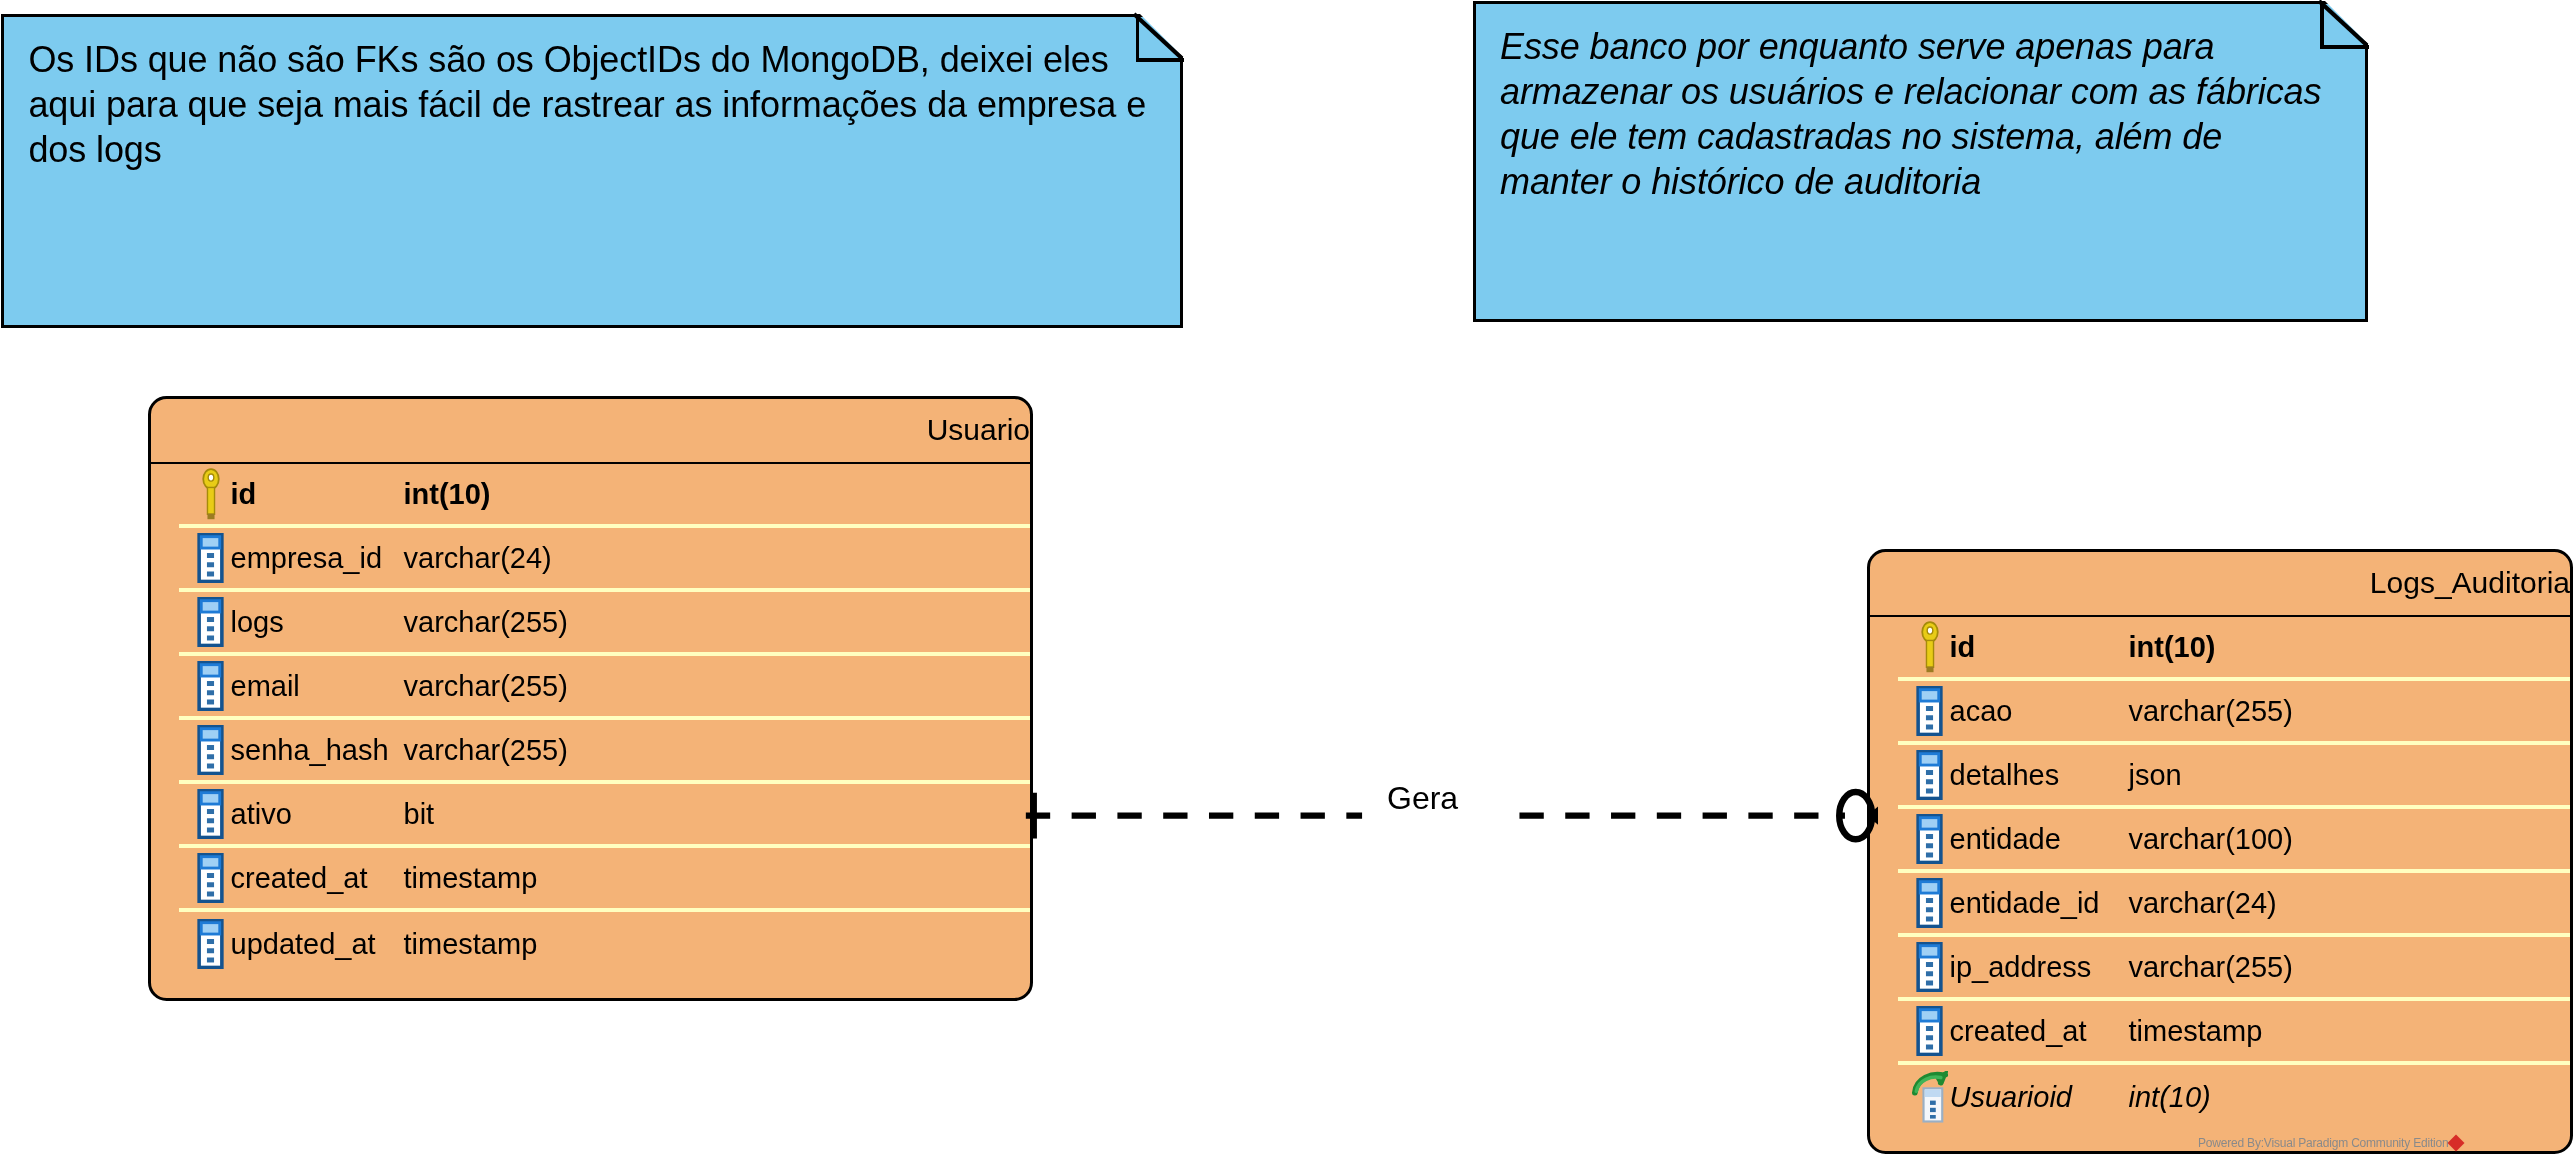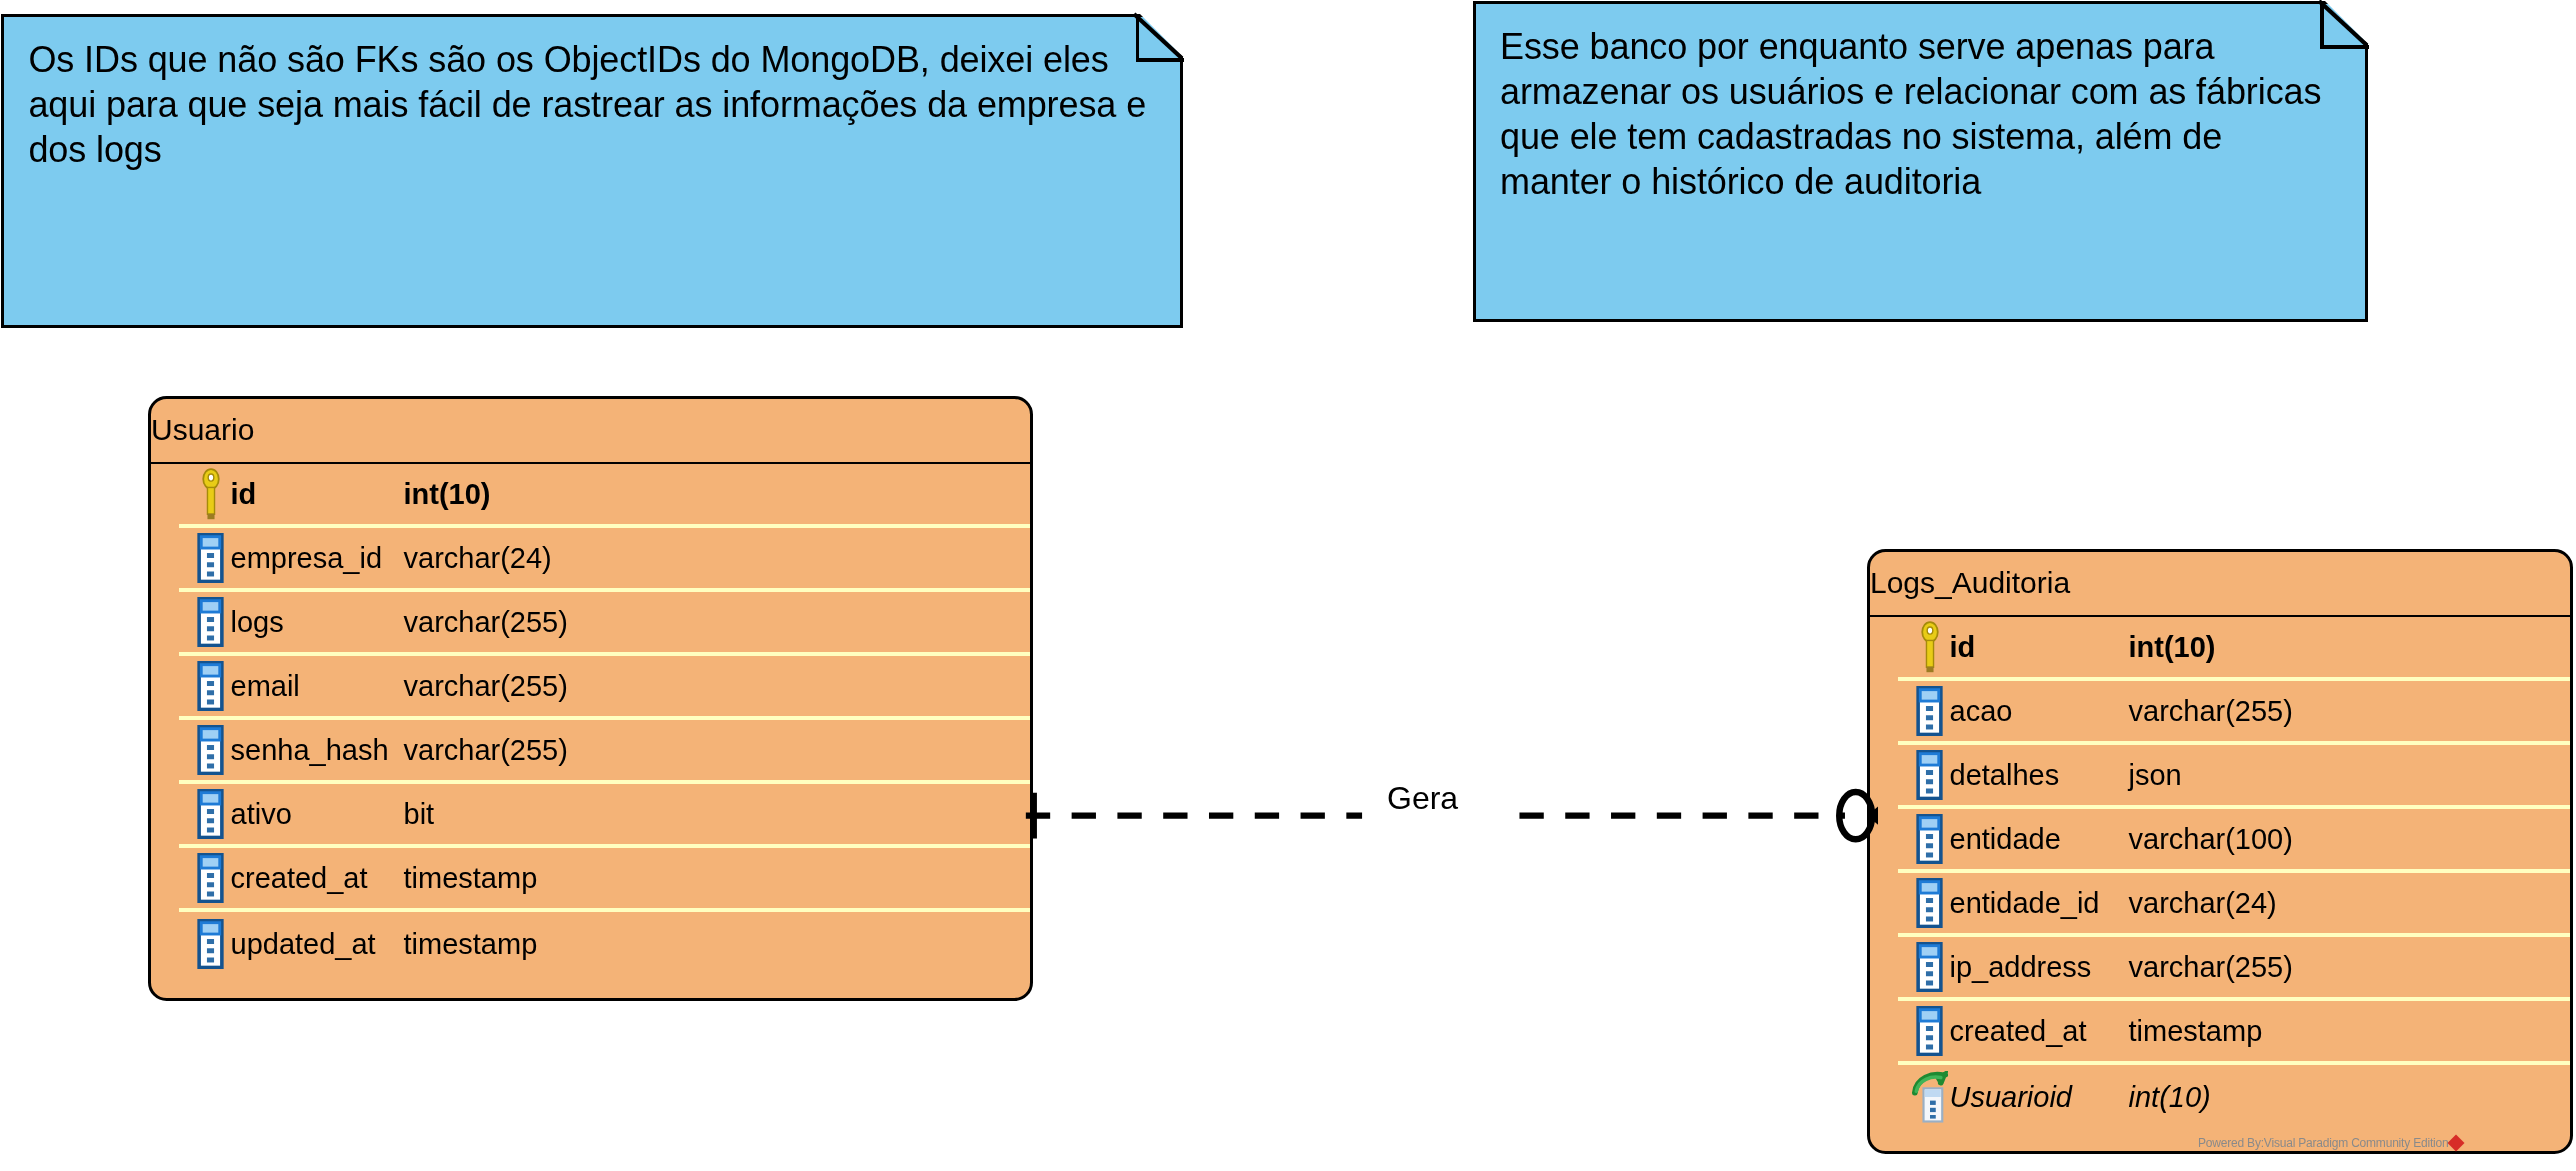--- a/index.html
+++ b/index.html
@@ -52,33 +52,33 @@
   .fold-h {
     position: absolute;
     top: 41px;
     right: -3.6px;
     width: 48px;
     height: 3.6px;
     background: #000000;
   }
 
   #note-ids   { left: 1.4px;    top: 14.3px;  width: 1182px; height: 314px; }
-  #note-banco { left: 1473px; top: 1.4px;   width: 895px; height: 321px; }
+  #note-banco { left: 1473px; top: 1.4px;   width: 895px; height: 321px; font-style: italic; }
 
   
   .entity {
     position: absolute;
     box-sizing: border-box;
     background: #F4B377;
     border: 3.6px solid #000000;
     border-radius: 18.6px;
     overflow: hidden;
   }
   .entity-title {
-    text-align: left;
+    text-align: right;
     font-size: 30px;
     color: #000000;
     border-bottom: 2.9px solid #000000;
     line-height: 1;
     padding: 16px 0 17px 0;
   }
   .attr-list { display: block; margin-left: 28px; }
   .attr {
     display: flex;
     align-items: center;

